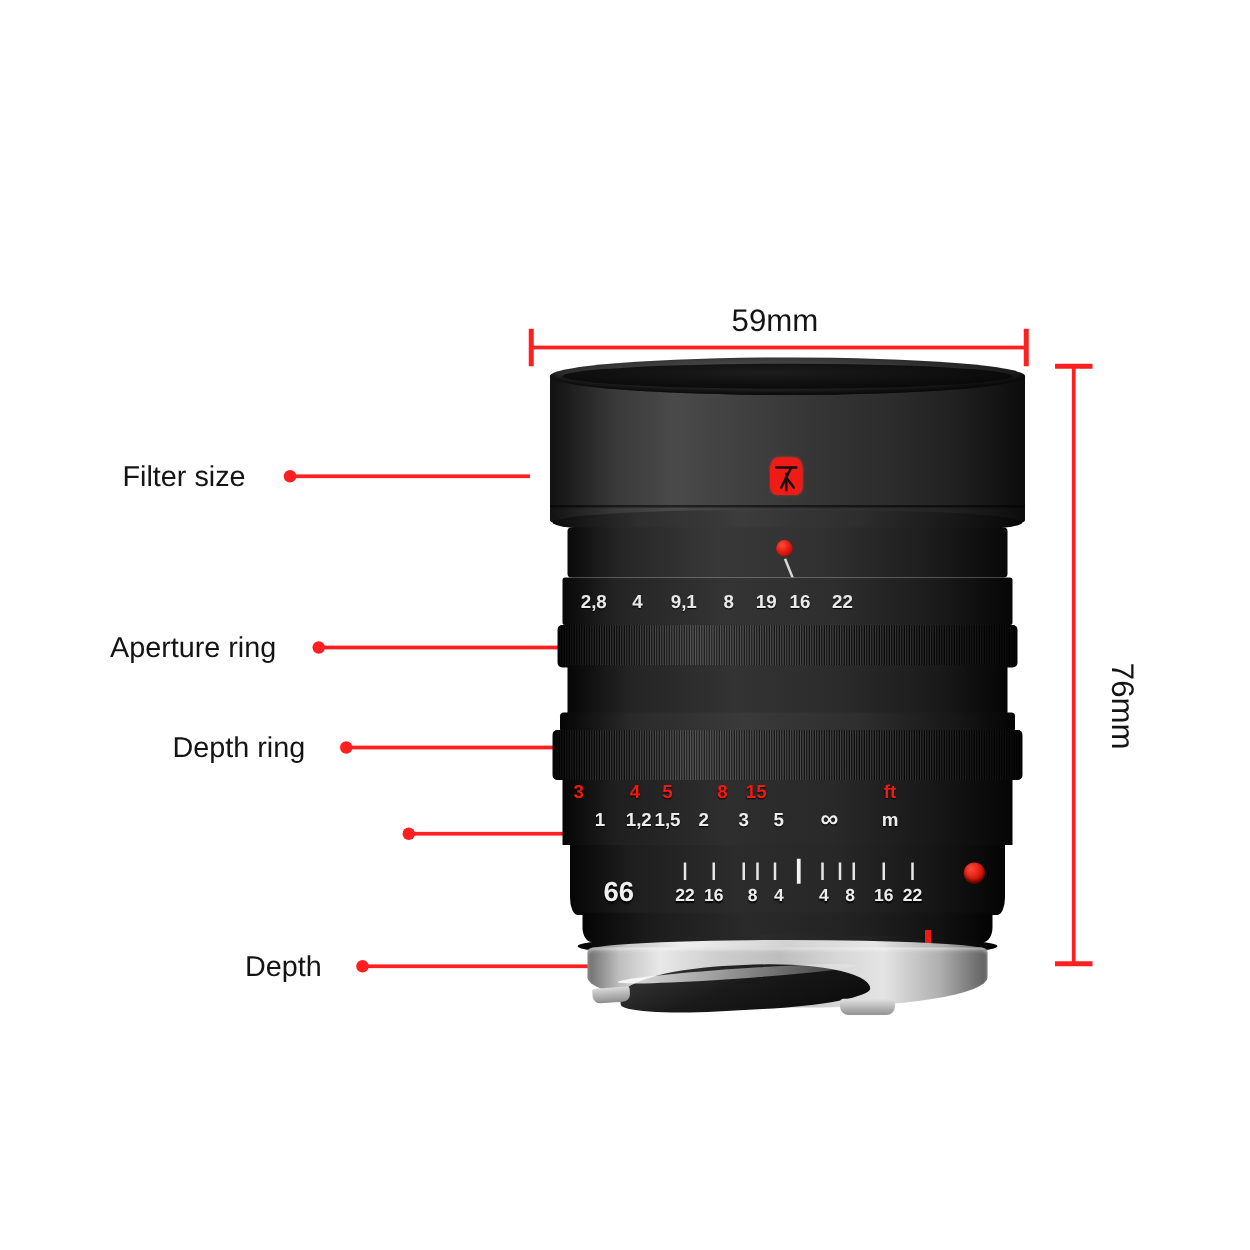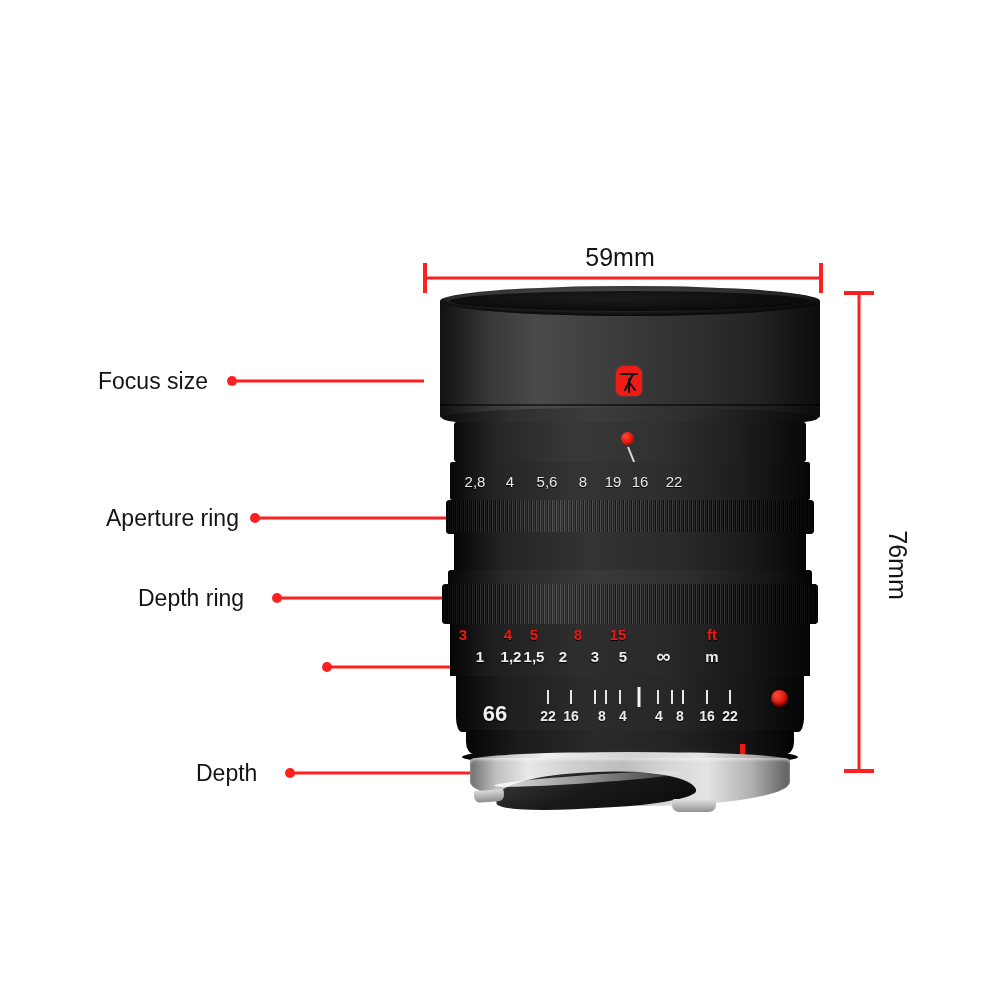--- a/index.html
+++ b/index.html
@@ -180,21 +180,21 @@
     position: absolute;
     left: 10px; top: 176px;
     width: 360px; height: 38px;
   }
   #aperture-scale .ap {
     position: absolute;
     top: 50%;
     transform: translate(-50%,-45%);
     color: #e9e9e9;
     font-size: 15px;
-    font-weight: 400;
+    font-weight: 700;
     font-family: "Liberation Sans", sans-serif;
     text-shadow: 0 1px 1px #000;
     white-space: nowrap;
   }
 
   
   .knurl {
     background-image: repeating-linear-gradient(
       90deg,
       #2e2e2e 0px, #2e2e2e 1px,
@@ -398,25 +398,25 @@
   <div class="dim-h-line" style="left:424px; top:278px; width:398px;"></div>
   <div class="dim-h-cap" style="left:425px; top:278px;"></div>
   <div class="dim-h-cap" style="left:821px; top:278px;"></div>
   <div id="dim-width-text" style="left:620px; top:272px;">59mm</div>
 
   <div class="dim-v-line" style="left:859px; top:292px; height:480px;"></div>
   <div class="dim-v-cap" style="left:859px; top:293px;"></div>
   <div class="dim-v-cap" style="left:859px; top:771px;"></div>
   <div id="dim-height-text" style="left:897px; top:565px;">76mm</div>
 
-  <div class="callout-label" style="left:98px; top:381px;">Focus size</div>
+  <div class="callout-label" style="left:98px; top:381px;">Filter size</div>
   <div class="leader-dot" style="left:232px; top:381px;"></div>
   <div class="leader" style="left:232px; top:381px; width:192px;"></div>
 
-  <div class="callout-label" style="left:88px; top:518px;margin-left:18px;">Aperture ring</div>
+  <div class="callout-label" style="left:88px; top:518px;">Aperture ring</div>
   <div class="leader-dot" style="left:255px; top:518px;"></div>
   <div class="leader" style="left:255px; top:518px; width:192px;"></div>
 
   <div class="callout-label" style="left:138px; top:598px;">Depth ring</div>
   <div class="leader-dot" style="left:277px; top:598px;"></div>
   <div class="leader" style="left:277px; top:598px; width:170px;"></div>
 
   <div class="leader-dot" style="left:327px; top:667px;"></div>
   <div class="leader" style="left:327px; top:667px; width:126px;"></div>
 
@@ -443,21 +443,21 @@
     </div>
 
     <div class="part" id="barrel-upper"></div>
     <div class="part" id="aperture-index-dot"></div>
     <div class="part" id="aperture-index-line"></div>
 
     <div class="part" id="aperture-scale-band"></div>
     <div id="aperture-scale">
       <span class="ap" style="left:25px;">2,8</span>
       <span class="ap" style="left:60px;">4</span>
-      <span class="ap" style="left:97px;">5,6</span>
+      <span class="ap" style="left:97px;">9,1</span>
       <span class="ap" style="left:133px;">8</span>
       <span class="ap" style="left:163px;">19</span>
       <span class="ap" style="left:190px;">16</span>
       <span class="ap" style="left:224px;">22</span>
     </div>
 
     <div class="part knurl" id="aperture-ring">
       <div class="knurl-shade"></div>
     </div>
 
@@ -468,21 +468,21 @@
       <div class="knurl-shade"></div>
     </div>
 
     <div class="part" id="dist-band"></div>
     <div id="dist-scale">
 
       <span class="ft" style="left:13px;">3</span>
       <span class="ft" style="left:58px;">4</span>
       <span class="ft" style="left:84px;">5</span>
       <span class="ft" style="left:128px;">8</span>
-      <span class="ft" style="left:168px;">15</span>
+      <span class="ft" style="left:155px;">15</span>
       <span class="ft" style="left:262px;">ft</span>
 
       <span class="m" style="left:30px;">1</span>
       <span class="m" style="left:61px;">1,2</span>
       <span class="m" style="left:84px;">1,5</span>
       <span class="m" style="left:113px;">2</span>
       <span class="m" style="left:145px;">3</span>
       <span class="m" style="left:173px;">5</span>
       <span class="m inf" style="left:213px;">∞</span>
       <span class="m" style="left:262px;">m</span>

